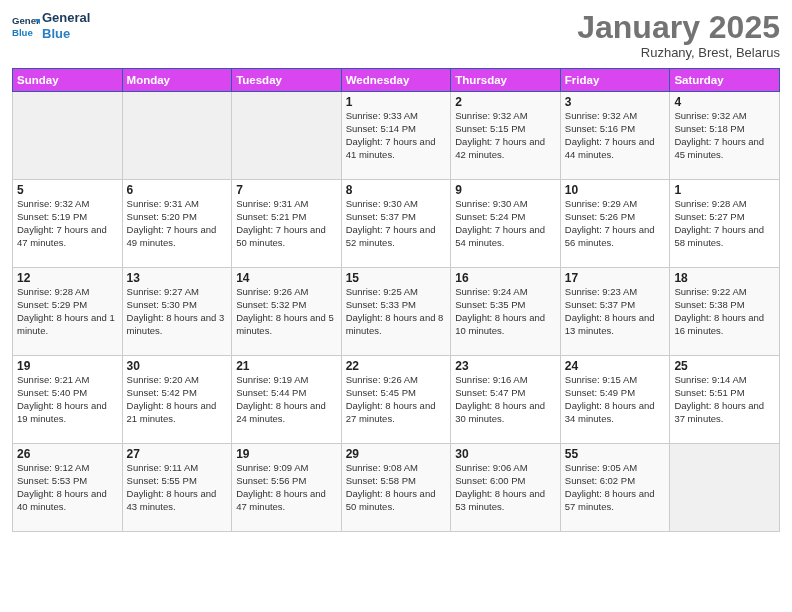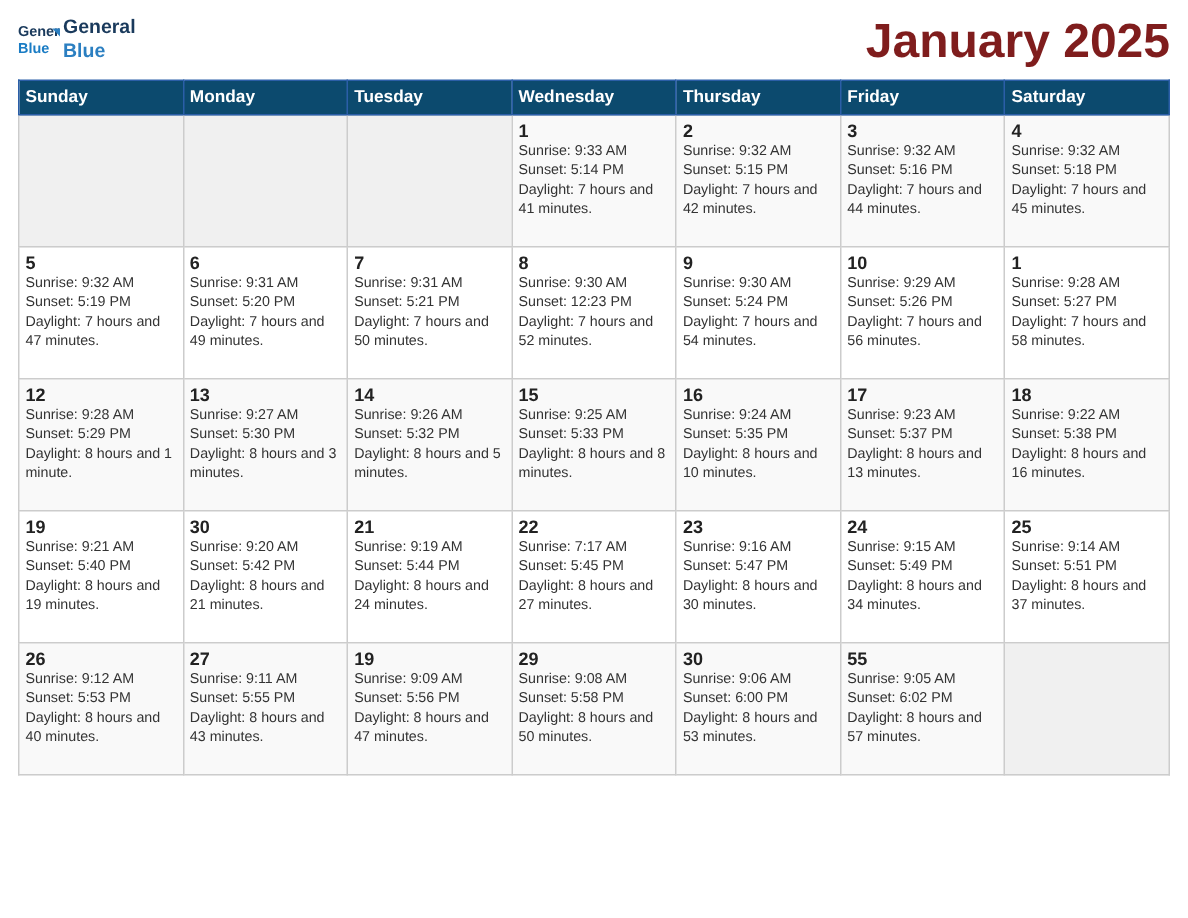--- a/index.html
+++ b/index.html
@@ -28,34 +28,34 @@
     .logo-icon {
       width: 28px;
       height: 28px;
     }
     .title-block {
       text-align: right;
     }
     .month-title {
       font-size: 32px;
       font-weight: bold;
-      color: #7f1d1d;
+      color: #737373;
       line-height: 1.1;
     }
     .location {
       font-size: 13px;
       color: #444;
     }
     table {
       width: 100%;
       border-collapse: collapse;
       table-layout: fixed;
     }
     thead tr th {
-      background: #0c4a6e;
+      background: #d946ef;
       color: #fff;
       font-size: 11.5px;
       font-weight: bold;
       padding: 5px 4px;
       text-align: left;
       border: 1px solid #2b5ea7;
     }
     tbody tr td {
       border: 1px solid #ccc;
       vertical-align: top;
@@ -93,20 +93,21 @@
         <text x="0" y="27" font-size="11" font-weight="bold" fill="#1a7cc4" font-family="Arial">Blue</text>
         <polygon points="26,8 32,14 32,8" fill="#2b7fc1"></polygon>
       </svg>
       <div>
         <div style="font-size:13px;font-weight:bold;color:#1a3a5c;line-height:1.2;">General</div>
         <div style="font-size:13px;font-weight:bold;color:#2b7fc1;line-height:1.2;">Blue</div>
       </div>
     </div>
     <div class="title-block">
       <div class="month-title">January 2025</div>
+      <div class="location">Ruzhany, Brest, Belarus</div>
     </div>
   </div>
 
   <table>
     <thead>
       <tr>
         <th>Sunday</th>
         <th>Monday</th>
         <th>Tuesday</th>
         <th>Wednesday</th>
@@ -167,21 +168,21 @@
           <td>
             <span class="day-num">7</span>
             <div class="day-info">Sunrise: 9:31 AM
 Sunset: 5:21 PM
 Daylight: 7 hours
 and 50 minutes.</div>
           </td>
           <td>
             <span class="day-num">8</span>
             <div class="day-info">Sunrise: 9:30 AM
-Sunset: 12:23 PM
+Sunset: 5:37 PM
 Daylight: 7 hours
 and 52 minutes.</div>
           </td>
           <td>
             <span class="day-num">9</span>
             <div class="day-info">Sunrise: 9:30 AM
 Sunset: 5:24 PM
 Daylight: 7 hours
 and 54 minutes.</div>
           </td>
@@ -268,21 +269,21 @@
           </td>
           <td>
             <span class="day-num">21</span>
             <div class="day-info">Sunrise: 9:19 AM
 Sunset: 5:44 PM
 Daylight: 8 hours
 and 24 minutes.</div>
           </td>
           <td>
             <span class="day-num">22</span>
-            <div class="day-info">Sunrise: 7:17 AM
+            <div class="day-info">Sunrise: 9:26 AM
 Sunset: 5:45 PM
 Daylight: 8 hours
 and 27 minutes.</div>
           </td>
           <td>
             <span class="day-num">23</span>
             <div class="day-info">Sunrise: 9:16 AM
 Sunset: 5:47 PM
 Daylight: 8 hours
 and 30 minutes.</div>

